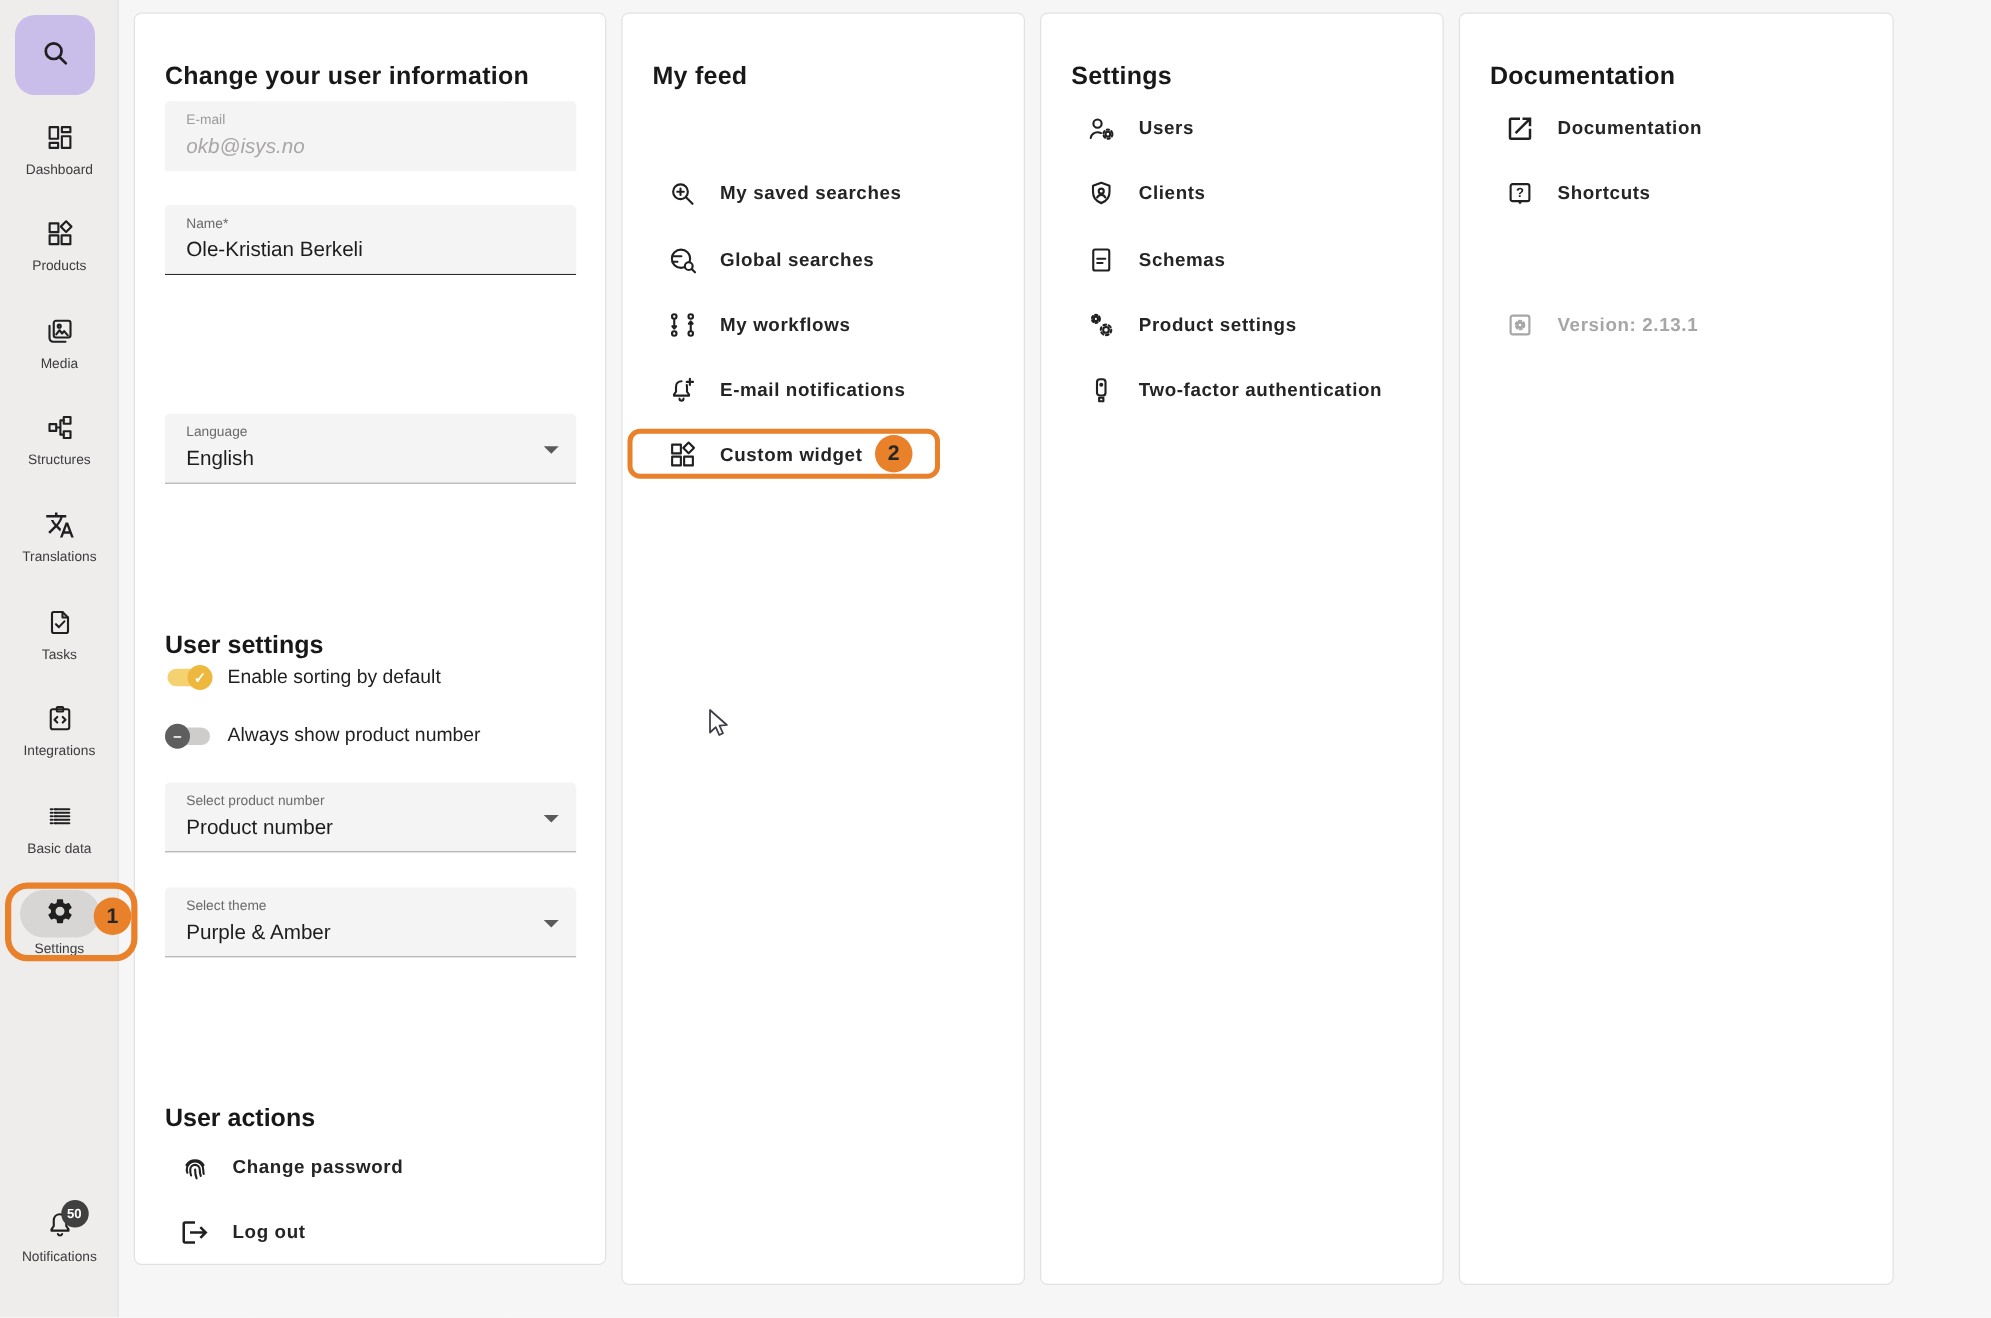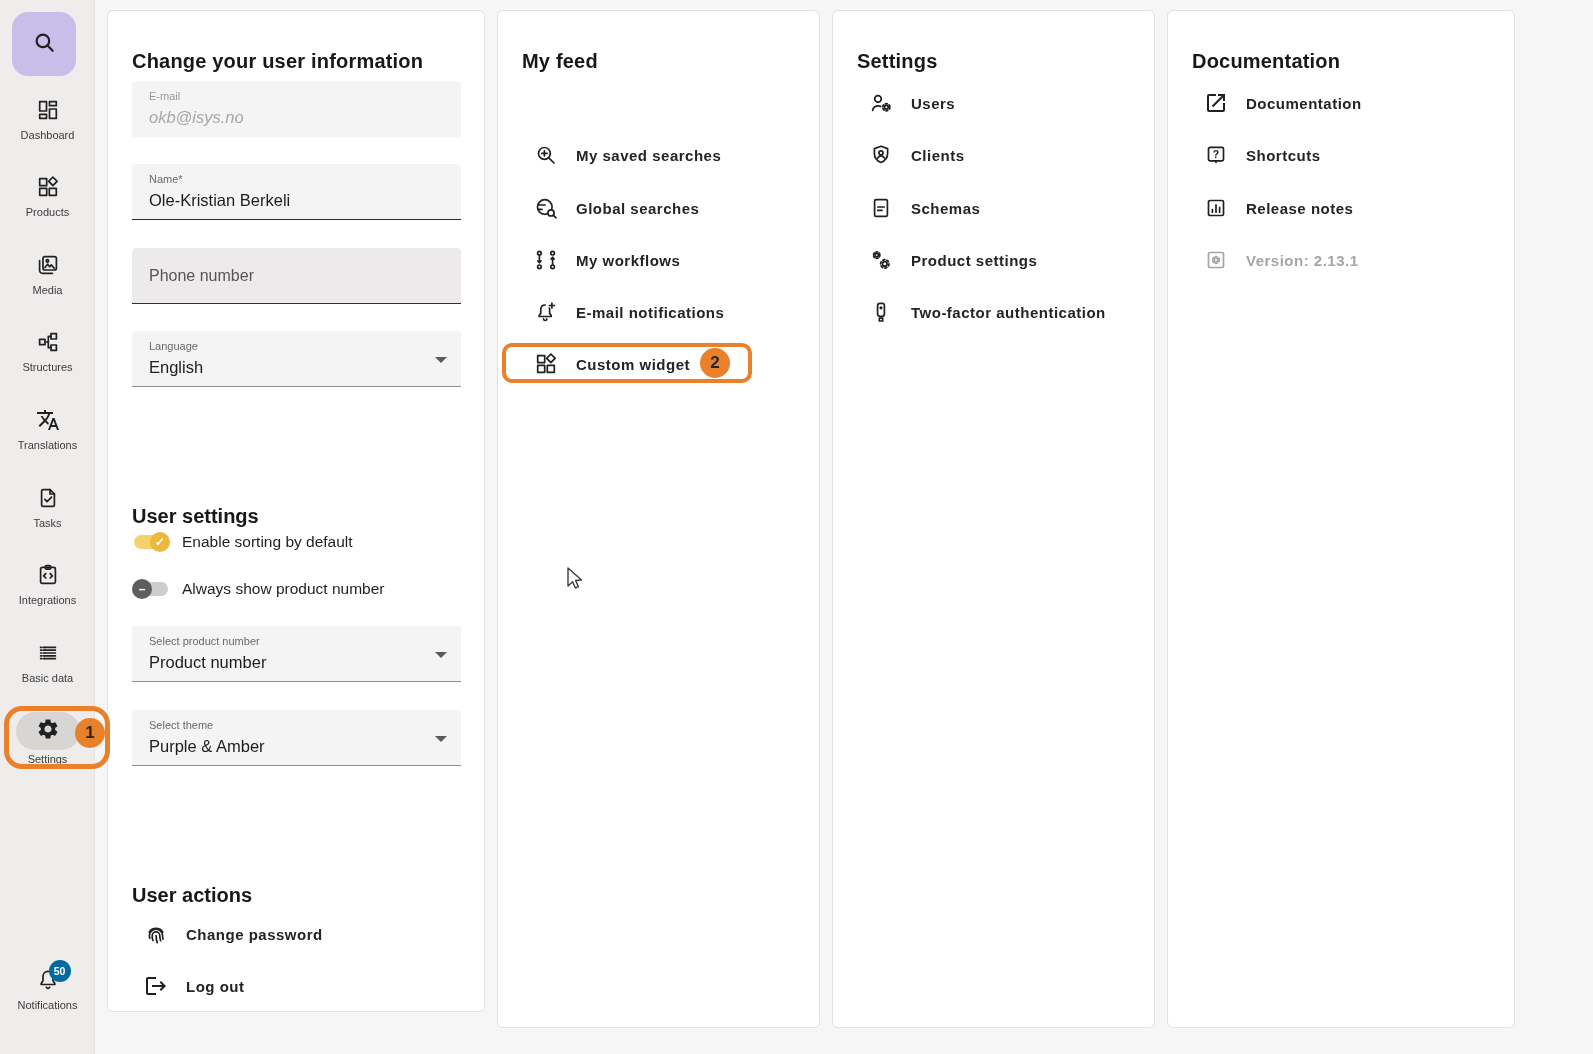--- a/index.html
+++ b/index.html
@@ -6,21 +6,21 @@
   body{font-family:"Liberation Sans",sans-serif;}
   #screen{position:relative;width:1593px;height:1054px;background:#F7F6F6;overflow:hidden;}
 
   
   #sidebar{position:absolute;left:0;top:0;width:95px;height:1054px;background:#EFECEC;border-right:1px solid #E4E1E1;box-sizing:border-box;}
   .search-btn{position:absolute;left:12px;top:12px;width:64px;height:64px;border-radius:16px;background:#C9BDE9;display:flex;align-items:center;justify-content:center;cursor:pointer;}
   .nav-item{position:absolute;left:0;width:95px;display:flex;flex-direction:column;align-items:center;cursor:pointer;}
   .nav-label{margin-top:3px;font-size:11px;color:#3C3C3C;}
   .pill{width:64px;height:38px;background:#D8D5D5;border-radius:19px;display:flex;align-items:center;justify-content:center;}
   .noti-wrap{position:relative;}
-  .red-badge{position:absolute;left:13px;top:-8px;width:22px;height:22px;border-radius:50%;background:#0369a1;color:#fff;font-size:10.5px;font-weight:bold;display:flex;align-items:center;justify-content:center;}
+  .red-badge{position:absolute;left:13px;top:-8px;width:22px;height:22px;border-radius:50%;background:#404040;color:#fff;font-size:10.5px;font-weight:bold;display:flex;align-items:center;justify-content:center;}
 
   
   .card{position:absolute;top:10px;background:#FFFFFF;border:1px solid #E3E1E1;border-radius:6px;box-sizing:border-box;}
   #card-user{left:107px;width:378px;height:1002px;}
   #card-feed{left:497px;width:323px;height:1018px;}
   #card-settings{left:832px;width:323px;height:1018px;}
   #card-docs{left:1167px;width:348px;height:1018px;padding-left:16px;}
   .panel-title{position:absolute;left:24px;top:26px;font-size:20px;font-weight:bold;color:#181818;letter-spacing:.2px;white-space:nowrap;}
 
   
@@ -186,23 +186,20 @@
     <div class="field disabled" style="top:70px">
       <span class="f-label">E-mail</span>
       <span class="f-value">okb@isys.no</span>
     </div>
 
     <div class="field u-dark" style="top:153px">
       <span class="f-label">Name*</span>
       <span class="f-value">Ole-Kristian Berkeli</span>
     </div>
 
-    <div class="field u-dark" style="top:237px;background:#ECEAEA">
-      <span class="f-placeholder">Phone number</span>
-    </div>
 
     <div class="field u-gray" style="top:320px">
       <span class="f-label">Language</span>
       <span class="f-value">English</span>
       <span class="caret"></span>
     </div>
 
     <h2 class="section-h" style="top:477px">User settings</h2>
 
     <div class="toggle-row" style="top:518px">
@@ -370,27 +367,20 @@
 
     <div class="menu-item" style="top:118px">
       <span class="mi-icon"><svg class="ic" viewBox="0 0 24 24">
             <rect x="4.5" y="4.3" width="15" height="13.6" rx="1.6"></rect>
             <path d="M10.2 17.9h3.6L12 20.6z" fill="#202020" stroke="none"></path>
             <text x="12" y="14.6" font-size="10.5" font-weight="bold" text-anchor="middle" fill="#202020" stroke="none" font-family="Liberation Sans, sans-serif">?</text>
           </svg></span>
       <span class="mi-label">Shortcuts</span>
     </div>
 
-    <div class="menu-item" style="top:171px">
-      <span class="mi-icon"><svg class="ic" viewBox="0 0 24 24">
-            <rect x="4.5" y="4.5" width="15" height="15" rx="1.6"></rect>
-            <path d="M8.4 16.2v-2.6M12 16.2V8.8M15.6 16.2v-4.8"></path>
-          </svg></span>
-      <span class="mi-label">Release notes</span>
-    </div>
 
     <div class="menu-item disabled" style="top:223px">
       <span class="mi-icon"><svg class="ic ic-gray" viewBox="0 0 24 24">
             <rect x="4.5" y="4.5" width="15" height="15" rx="1.6"></rect>
             <circle cx="12" cy="12" r="1.9"></circle>
             <circle cx="12" cy="12" r="3.4" stroke-dasharray="1.8 1.9"></circle>
           </svg></span>
       <span class="mi-label">Version: 2.13.1</span>
     </div>
   </section>

